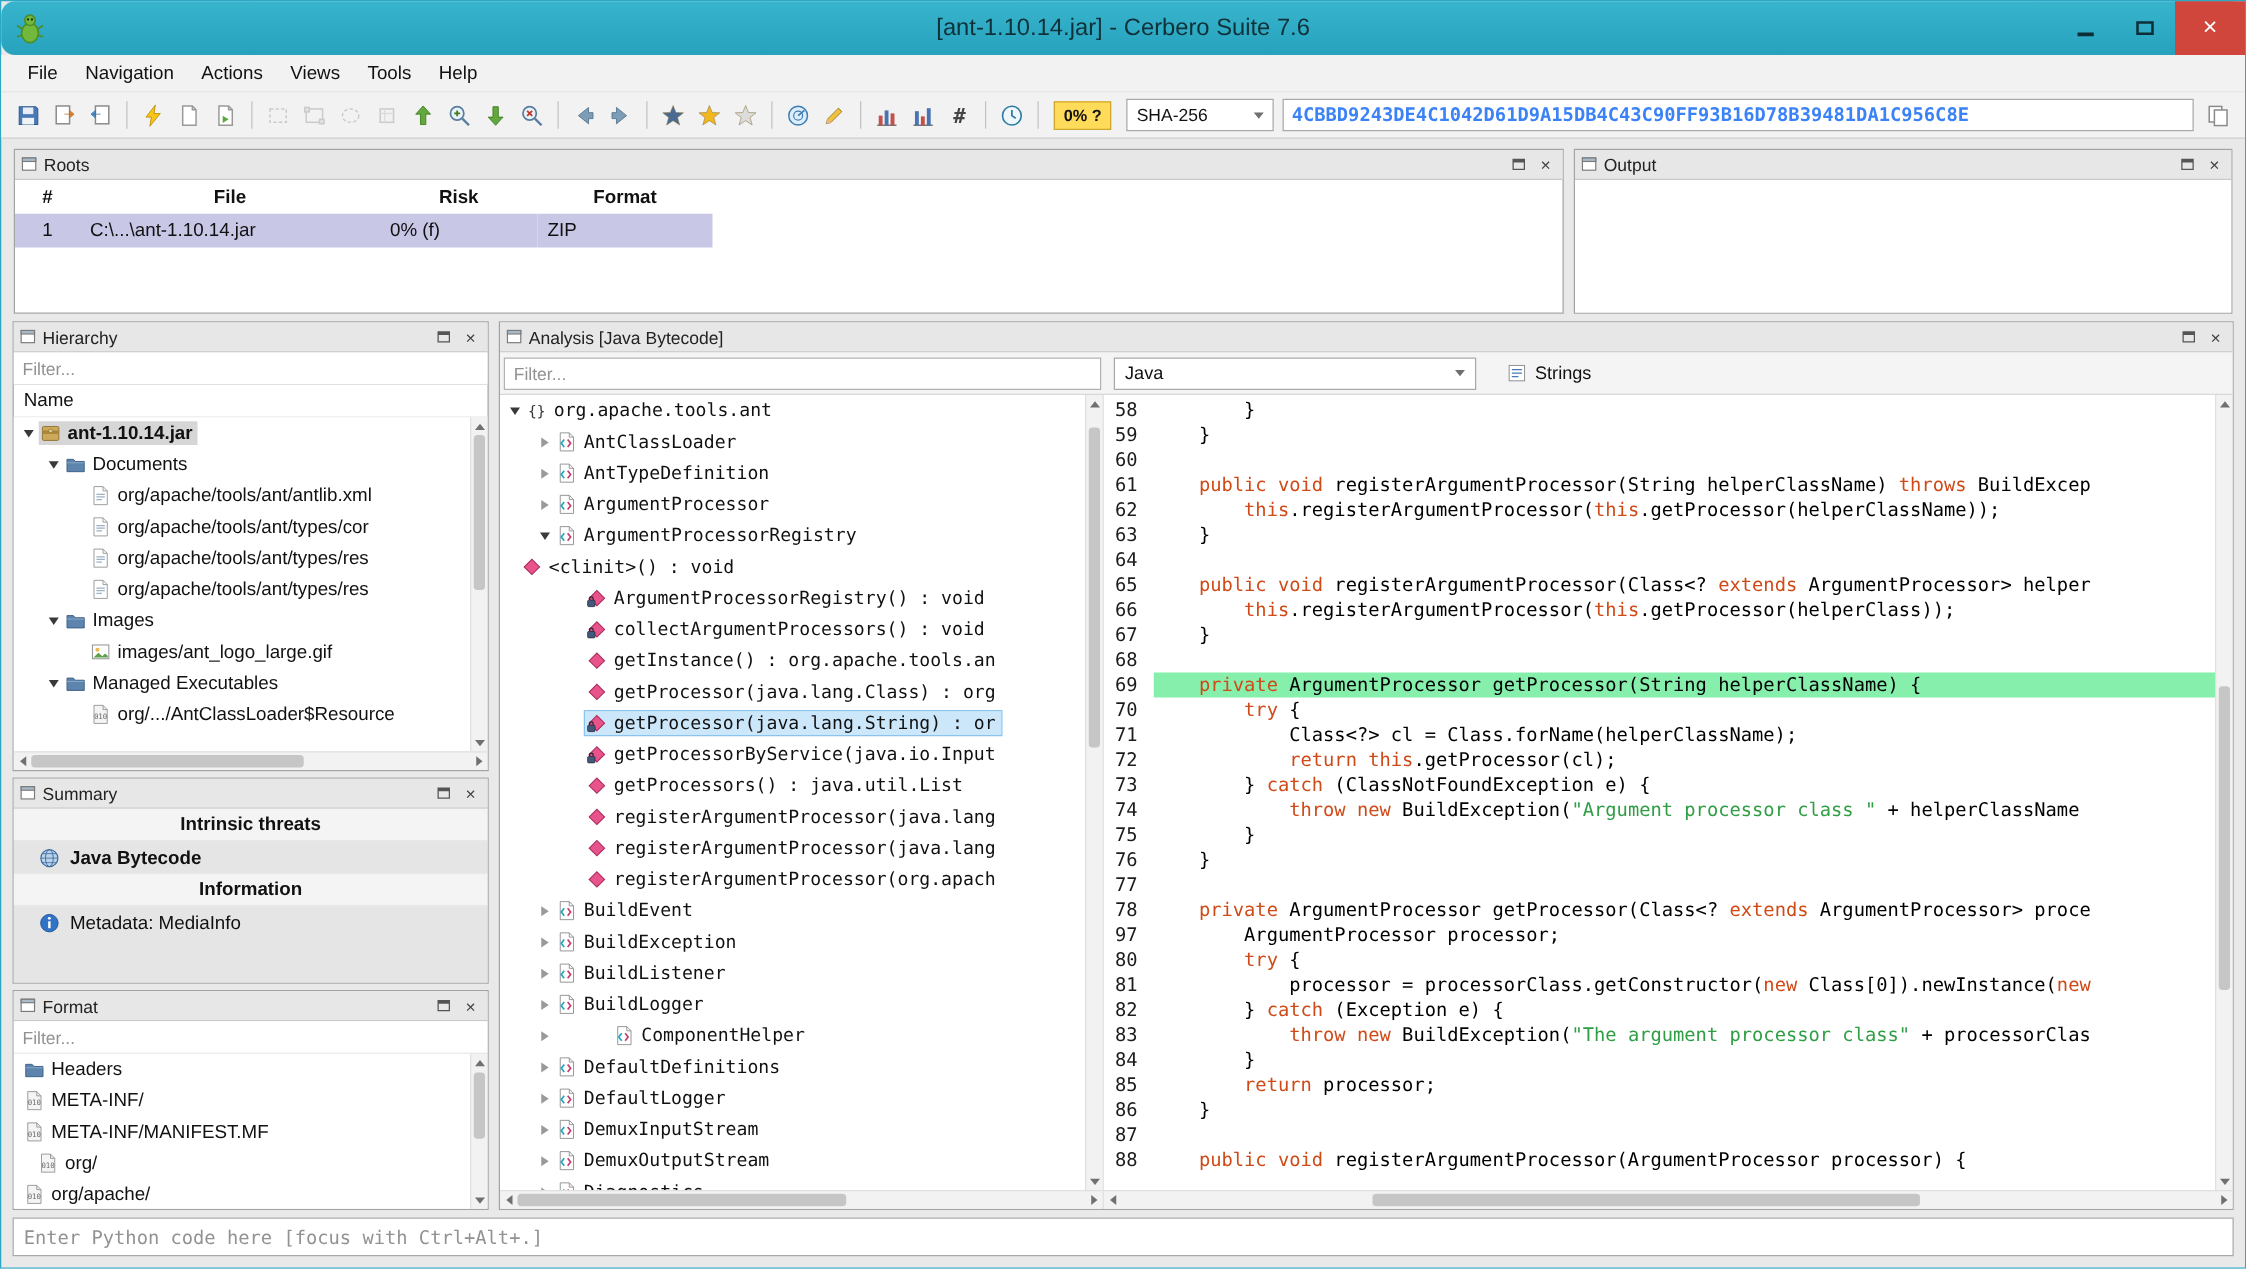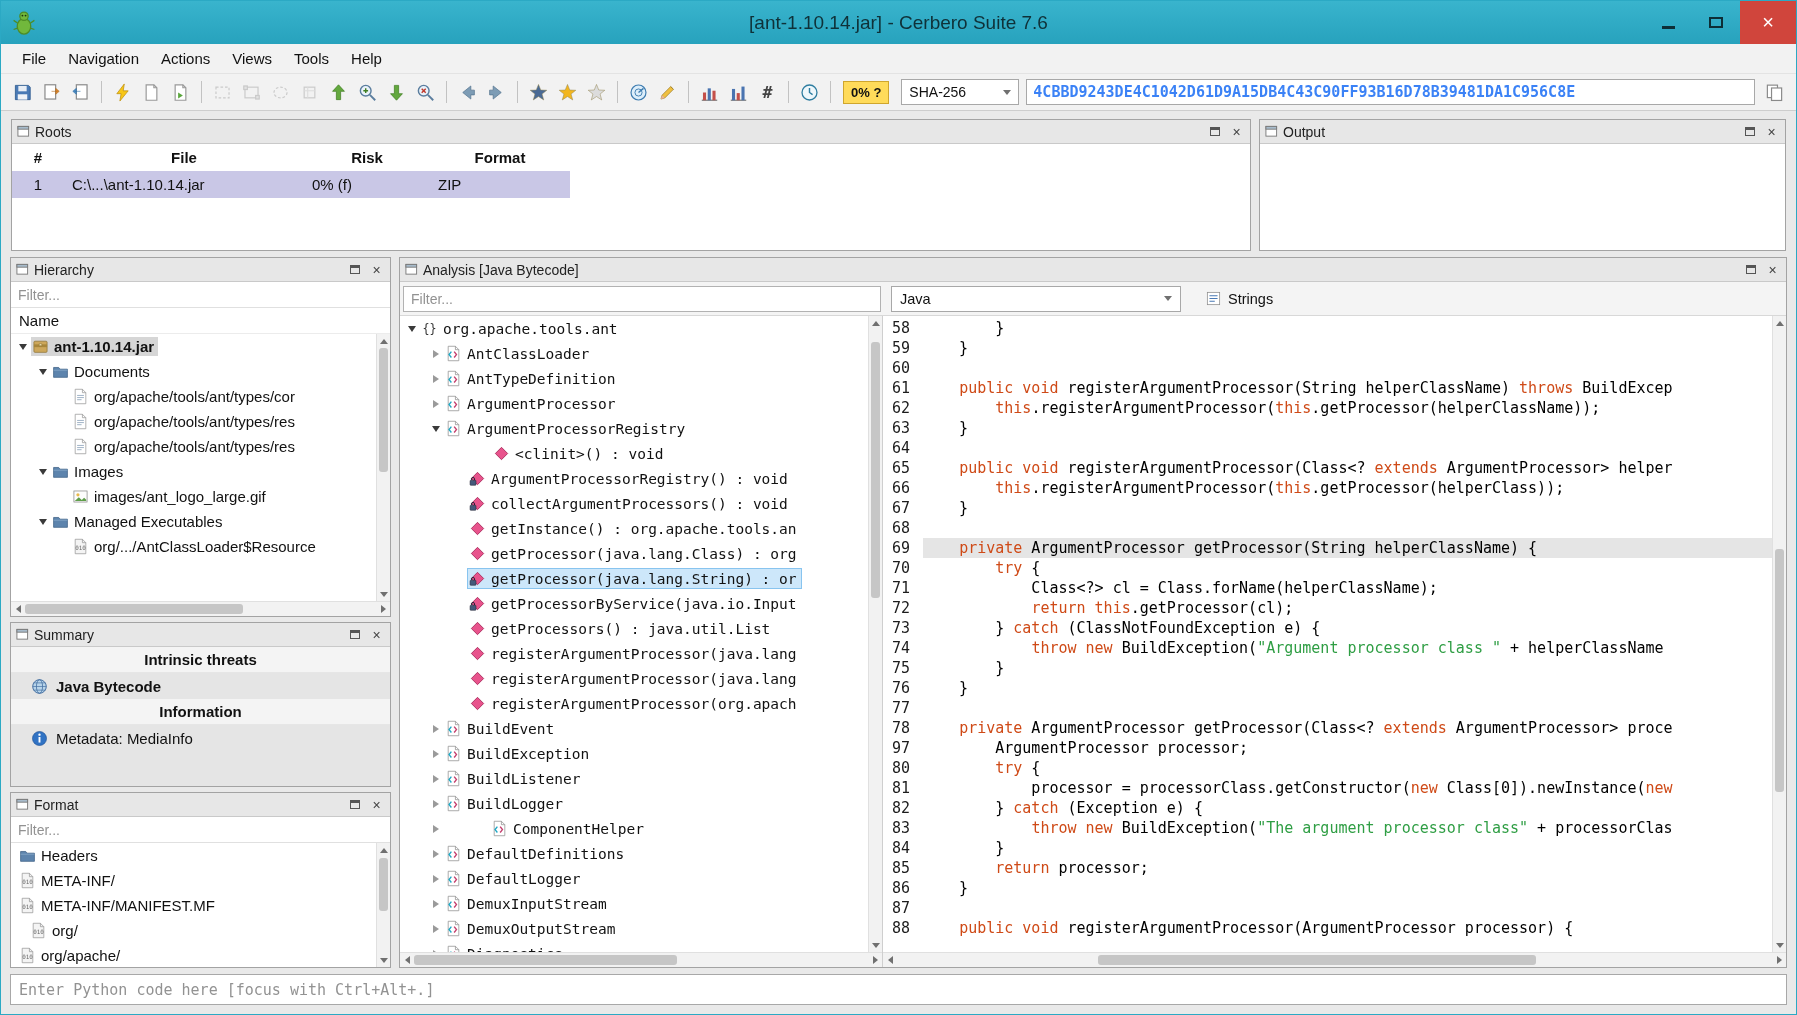--- a/index.html
+++ b/index.html
@@ -1,20 +1,20 @@
 <!DOCTYPE html>
 <html><head>
 <meta charset="utf-8">
 <style>
 *{margin:0;padding:0;box-sizing:border-box;}
 html,body{width:1797px;height:1015px;overflow:hidden;}
 body{font-family:"Liberation Sans",sans-serif;font-size:15px;color:#111;background:#e9e9e9;}
 .window{width:100%;height:100%;display:flex;flex-direction:column;border:1px solid #2ba9c4;}
 
-.titlebar{height:43px;background:linear-gradient(#39b4cd,#27a2bd);display:flex;align-items:center;padding-left:10px;position:relative;flex:0 0 auto;}
+.titlebar{height:43px;background:linear-gradient(#39b4cd,#27a2bd);display:flex;align-items:center;padding-left:10px;position:relative;flex:0 0 auto;border-radius:11px;}
 .titlebar .logo{width:26px;height:26px;z-index:2;}
 .title{position:absolute;left:0;right:0;text-align:center;font-size:19px;color:#0f3138;}
 .win-btns{margin-left:auto;display:flex;height:100%;z-index:2;}
 .win-btn{width:48px;display:flex;align-items:center;justify-content:center;color:#0d2e36;}
 .win-btn.close{background:#d0453c;color:#fff;width:56px;font-size:20px;}
 .min-glyph{width:13px;height:3px;background:#0d2e36;margin-top:10px;}
 .max-glyph{width:14px;height:11px;border:2px solid #0d2e36;background:transparent;}
 
 .menubar{height:30px;background:#f2f2f2;display:flex;align-items:center;padding-left:10px;flex:0 0 auto;border-bottom:1px solid #e3e3e3;}
 .menu-item{padding:4px 11px;font-size:15px;}
@@ -90,21 +90,21 @@
 .strings-lbl{display:flex;align-items:center;gap:6px;font-size:14.5px;margin-left:14px;}
 .a-body{flex:1;display:flex;min-height:0;}
 .a-tree-wrap{width:483px;display:flex;flex-direction:column;border-right:1px solid #cfcfcf;flex:0 0 auto;min-height:0;}
 .a-tree-main{flex:1;display:flex;min-height:0;}
 .code-wrap{flex:1;display:flex;flex-direction:column;min-width:0;min-height:0;}
 .code-main{flex:1;display:flex;min-height:0;}
 .code-area{flex:1;overflow:hidden;background:#fff;padding-top:2px;}
 .code-line{display:flex;height:20px;line-height:20px;font-family:"DejaVu Sans Mono",monospace;font-size:15px;white-space:pre;}
 .ln{width:40px;text-align:right;padding-right:13px;color:#1c1c1c;flex:0 0 auto;}
 .code-text{flex:1;overflow:hidden;}
-.code-line.hl-line .code-text{background:#e5e5e5;}
+.code-line.hl-line .code-text{background:#86efac;}
 .tok-p{color:#000;}
 .tok-k{color:#cf4a17;}
 .tok-s{color:#2f9e44;}
 
 .vsb{width:14px;background:#f2f2f2;border-left:1px solid #e0e0e0;display:flex;flex-direction:column;flex:0 0 auto;}
 .hsb{height:15px;background:#f2f2f2;border-top:1px solid #e0e0e0;display:flex;align-items:stretch;flex:0 0 auto;}
 .sbtn{width:14px;height:14px;display:flex;align-items:center;justify-content:center;flex:0 0 auto;}
 .vtrack{flex:1;position:relative;}
 .vthumb{position:absolute;left:2px;right:2px;background:#c6c6c6;border-radius:3px;}
 .htrack{flex:1;position:relative;}
@@ -464,20 +464,33 @@
                   <span class="tri exp-open"></span>
                 </span>
                 <span class="hl">
                   <span class="icon">
                     <svg viewBox="0 0 16 16">
                       <path d="M1.5 4.2h4.8l1.4 1.6h6.8v7.7H1.5z" fill="#5d84ad" stroke="#3c5f84" stroke-width=".7"></path>
                       <path d="M1.5 6.8h13" stroke="#85a8c9" stroke-width=".8"></path>
                     </svg>
                   </span>
                   <span class="lbl">Documents</span>
+                </span>
+              </div>
+              <div class="tree-row" style="padding-left: 44px;">
+                <span class="expander"></span>
+                <span class="hl">
+                  <span class="icon">
+                    <svg viewBox="0 0 16 16">
+                      <path d="M3 1.2h6.8L13 4.4v10.4H3z" fill="#fff" stroke="#979797" stroke-width=".7"></path>
+                      <path d="M9.8 1.2v3.2H13" fill="none" stroke="#979797" stroke-width=".7"></path>
+                      <path d="M4.8 7h6.4M4.8 9h6.4M4.8 11h4.2" stroke="#9db0c4" stroke-width=".9"></path>
+                    </svg>
+                  </span>
+                  <span class="lbl">org/apache/tools/ant/antlib.xml</span>
                 </span>
               </div>
               <div class="tree-row" style="padding-left: 44px;">
                 <span class="expander"></span>
                 <span class="hl">
                   <span class="icon">
                     <svg viewBox="0 0 16 16">
                       <path d="M3 1.2h6.8L13 4.4v10.4H3z" fill="#fff" stroke="#979797" stroke-width=".7"></path>
                       <path d="M9.8 1.2v3.2H13" fill="none" stroke="#979797" stroke-width=".7"></path>
                       <path d="M4.8 7h6.4M4.8 9h6.4M4.8 11h4.2" stroke="#9db0c4" stroke-width=".9"></path>
@@ -821,21 +834,21 @@
                       <svg viewBox="0 0 16 16">
                         <path d="M3 1.2h6.8L13 4.4v10.4H3z" fill="#fff" stroke="#8f8f8f" stroke-width=".7"></path>
                         <path d="M9.8 1.2v3.2H13" fill="none" stroke="#8f8f8f" stroke-width=".7"></path>
                         <path d="M6 6.2L3.8 9 6 11.8" fill="none" stroke="#1fa7c4" stroke-width="1.3"></path>
                         <path d="M8.6 6.2L10.8 9l-2.2 2.8" fill="none" stroke="#c43f6e" stroke-width="1.3"></path>
                       </svg>
                     </span>
                     <span class="lbl">ArgumentProcessorRegistry</span>
                   </span>
                 </div>
-                <div class="tree-row" style="padding-left: 52px; gap: 24px;">
+                <div class="tree-row" style="">
                   <span class="expander"></span>
                   <span class="hl">
                     <span class="icon">
                       <svg viewBox="0 0 16 16">
                         <rect x="3.9" y="3.9" width="8.2" height="8.2" transform="rotate(45 8 8)" fill="#e8538c" stroke="#a82c5c" stroke-width=".8"></rect>
                       </svg>
                     </span>
                     <span class="lbl">&lt;clinit&gt;() : void</span>
                   </span>
                 </div>

